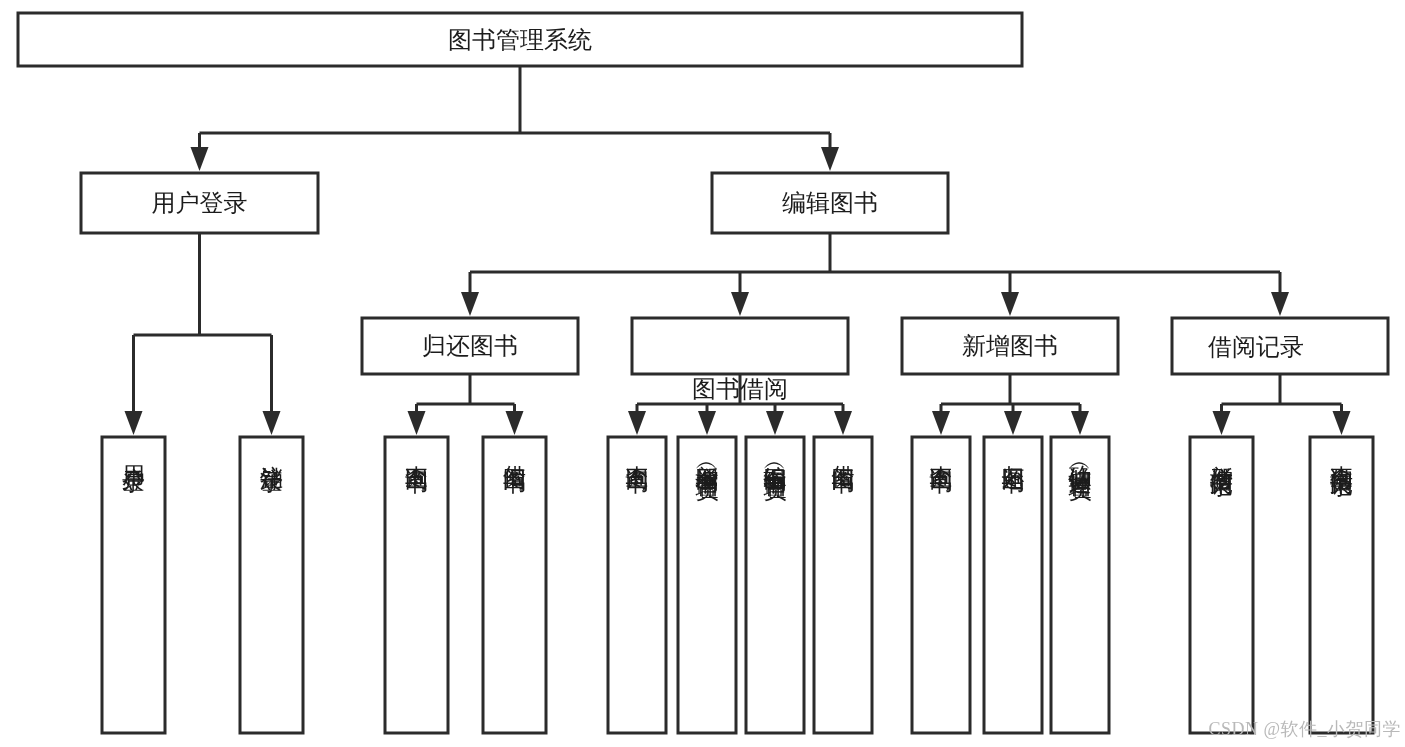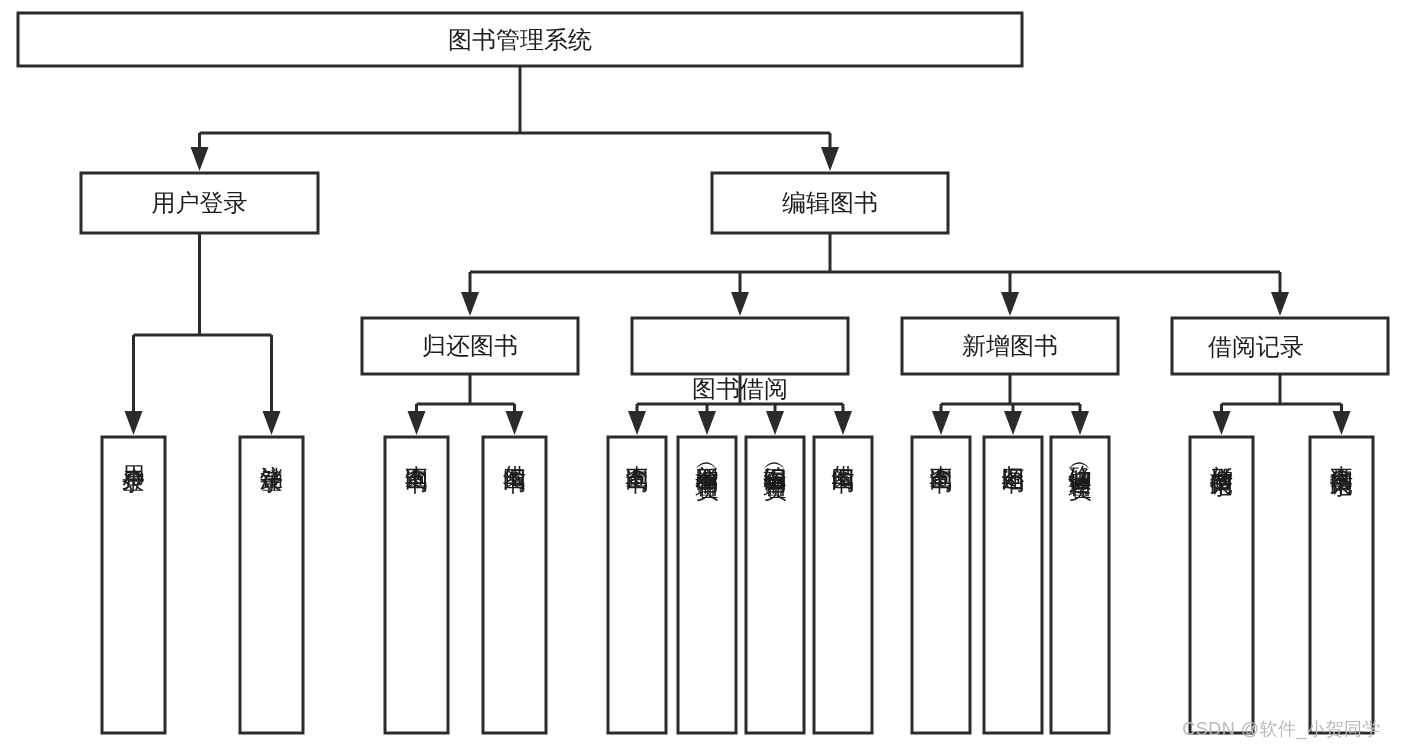--- a/index.html
+++ b/index.html
@@ -68,23 +68,23 @@
     pointer-events: none;
   }
   .hlabel-text {
     font-family: "Liberation Sans", "DejaVu Sans", sans-serif;
     font-size: 24px;
     color: #1c1c1c;
     white-space: nowrap;
   }
   #watermark {
     position: absolute;
-    right: 24px;
+    right: 4px;
     bottom: 6px;
-    font-family: Liberation Sans, sans-serif;
+    font-family: Liberation Serif, serif;
     font-size: 18px;
     color: #b9b9b9;
     letter-spacing: 0.5px;
     white-space: nowrap;
   }
 </style>
 </head>
 <body>
 
 <div id="diagram-root">

